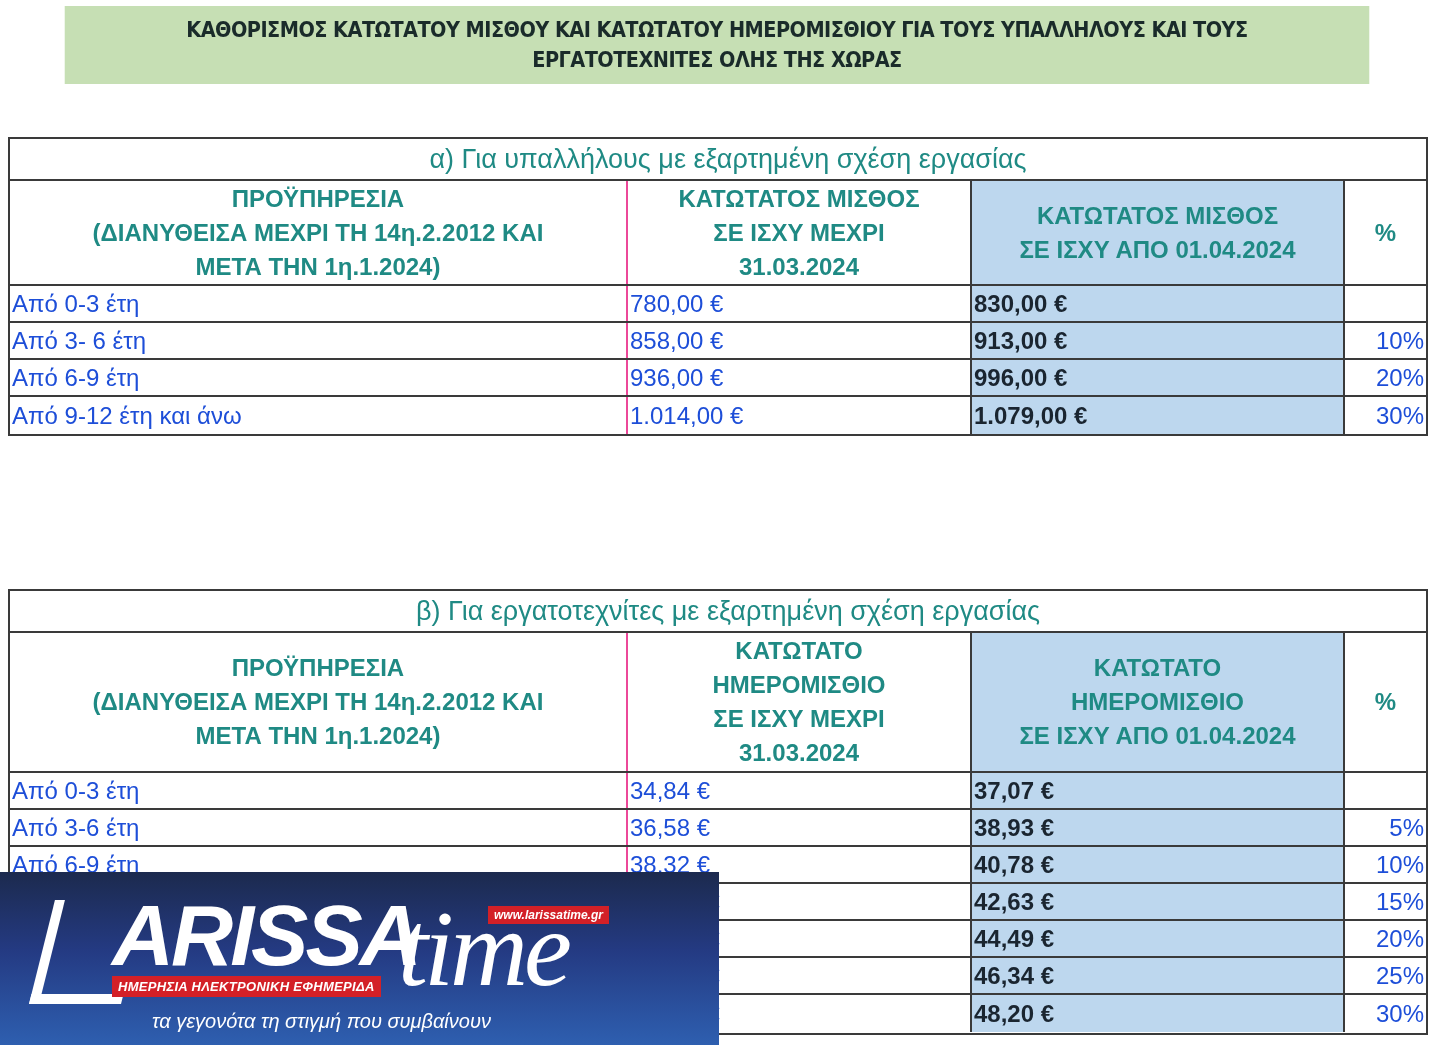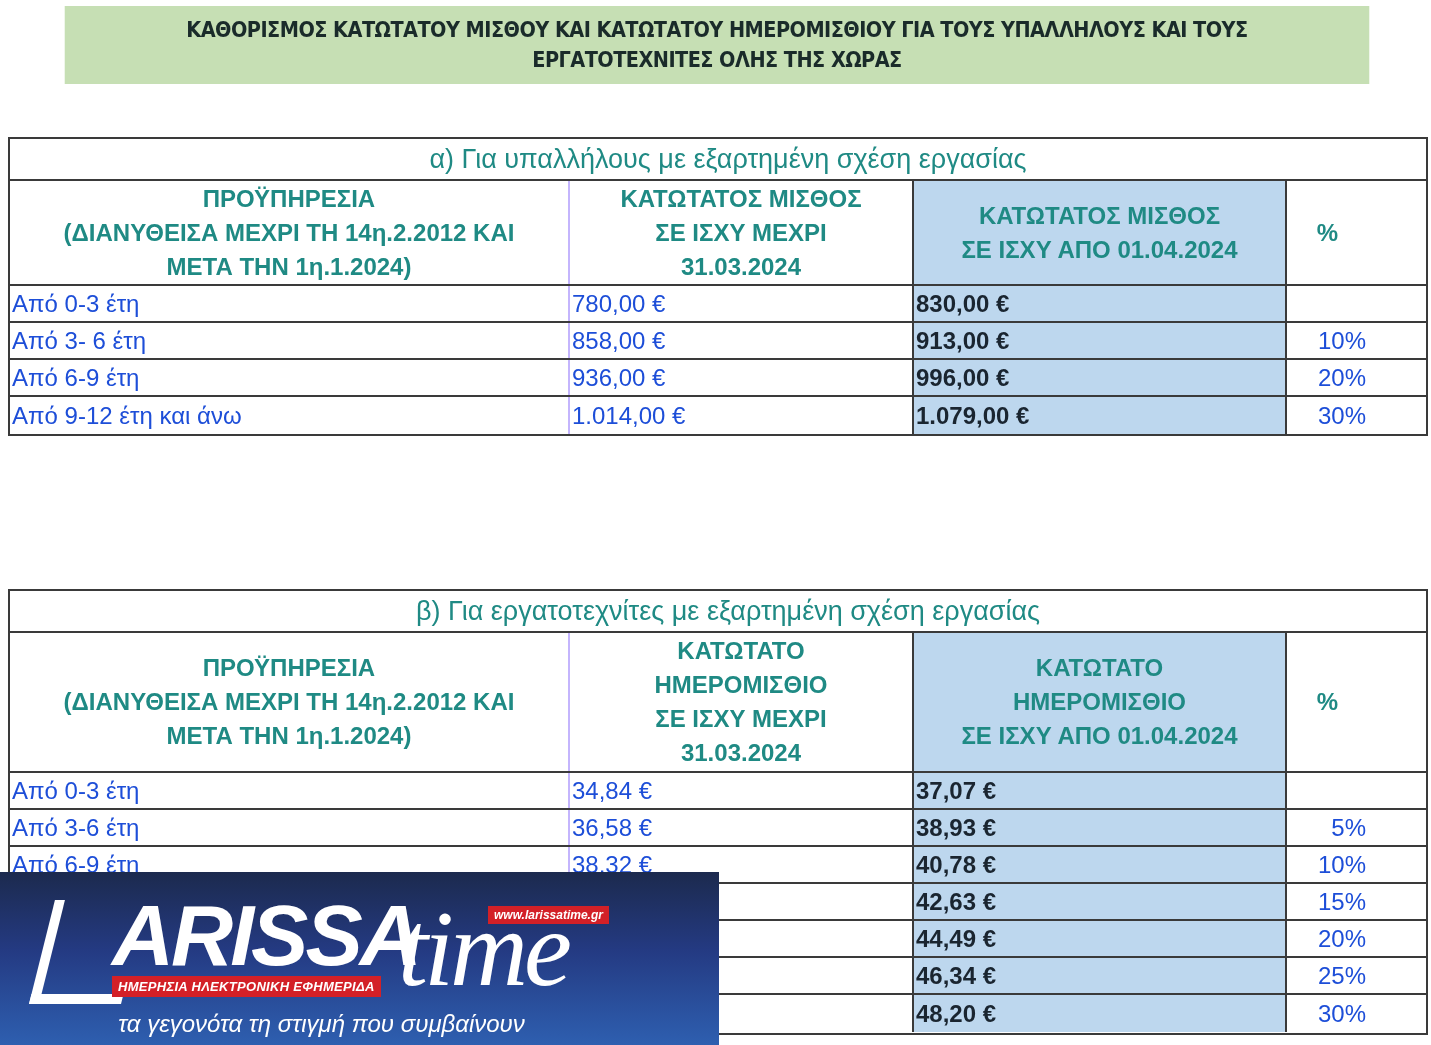--- a/index.html
+++ b/index.html
@@ -27,21 +27,21 @@
     height:42px; border-bottom:2px solid #3a3a3a; box-sizing:border-box;
     display:flex; align-items:center; justify-content:center;
     color:#1f8a84; font-size:27px; padding-left:20px;
   }
   .hdr { display:flex; border-bottom:2px solid #3a3a3a; box-sizing:border-box; }
   .hdr > div {
     display:flex; align-items:center; justify-content:center; text-align:center;
     color:#1f8a84; font-weight:bold; font-size:24px; line-height:34px;
     box-sizing:border-box; white-space:pre-line;
   }
-  .c1 { width:560px; border-right:2px solid #c4b5fd; }
+  .c1 { width:618px; border-right:2px solid #ec4899; }
   .c2 { width:344px; border-right:2px solid #3a3a3a; }
   .c3 { width:373px; border-right:2px solid #3a3a3a; background:#bdd7ee; }
   .c4 { width:81px; }
   .tbl-a .hdr { height:105px; }
   .tbl-b .hdr { height:140px; }
   .row { display:flex; height:37px; border-bottom:2px solid #3a3a3a; box-sizing:border-box; }
   .row:last-child { border-bottom:none; }
   .row > div {
     display:flex; align-items:center; box-sizing:border-box; font-size:24px; color:#1d4ed8;
     overflow:hidden; white-space:nowrap;
@@ -70,21 +70,21 @@
   .logo-url {
     position:absolute; left:488px; top:34px; background:#d32027; color:#ffffff;
     font-weight:bold; font-style:italic; font-size:12px; padding:2px 6px;
   }
   .logo-tag {
     position:absolute; left:112px; top:104px; background:#d32027; color:#ffffff;
     font-weight:bold; font-style:italic; font-size:13px; padding:3px 6px; letter-spacing:0.3px;
   }
   .logo-slogan {
     position:absolute; left:0; width:643px; top:138px; text-align:center; color:#ffffff;
-    font-style:italic; font-size:24px;
+    font-style:italic; font-size:20px;
   }
 </style>
 </head>
 <body>
 
 <div class="title-band">
   <div>ΚΑΘΟΡΙΣΜΟΣ ΚΑΤΩΤΑΤΟΥ ΜΙΣΘΟΥ ΚΑΙ ΚΑΤΩΤΑΤΟΥ ΗΜΕΡΟΜΙΣΘΙΟΥ ΓΙΑ ΤΟΥΣ ΥΠΑΛΛΗΛΟΥΣ ΚΑΙ ΤΟΥΣ</div>
   <div>ΕΡΓΑΤΟΤΕΧΝΙΤΕΣ ΟΛΗΣ ΤΗΣ ΧΩΡΑΣ</div>
 </div>
 

